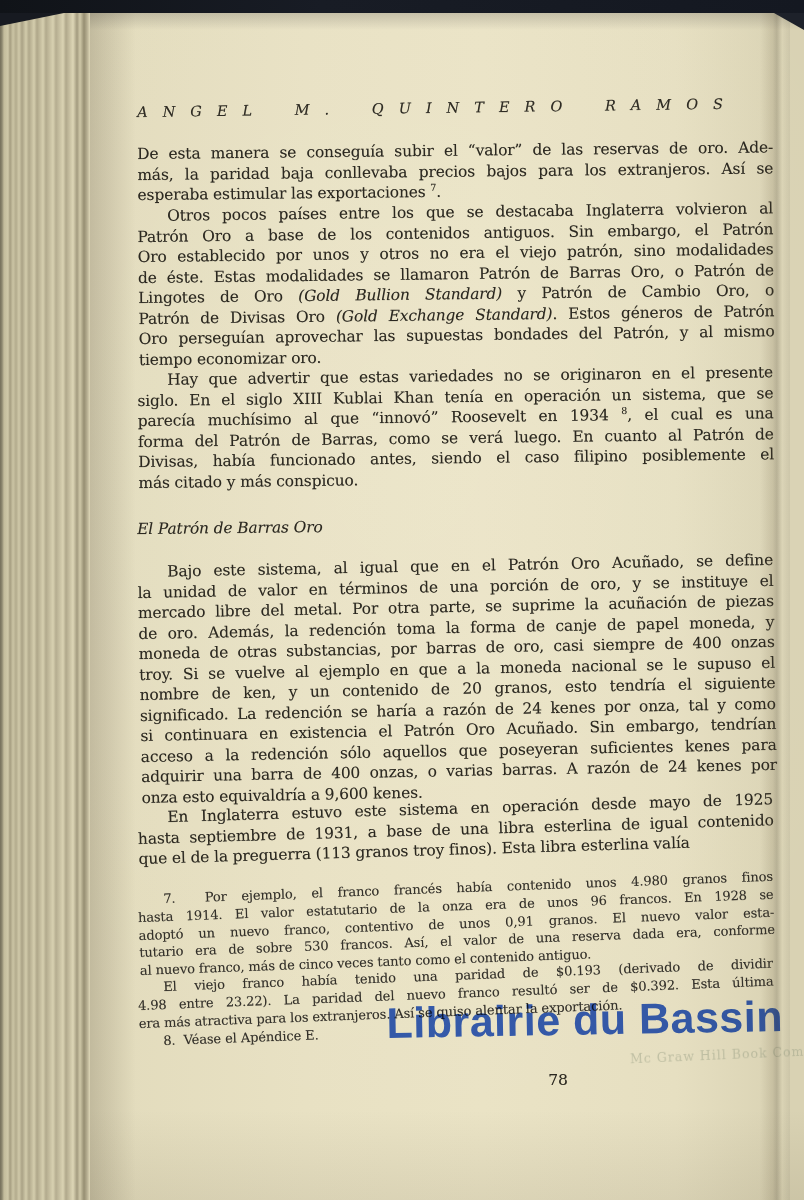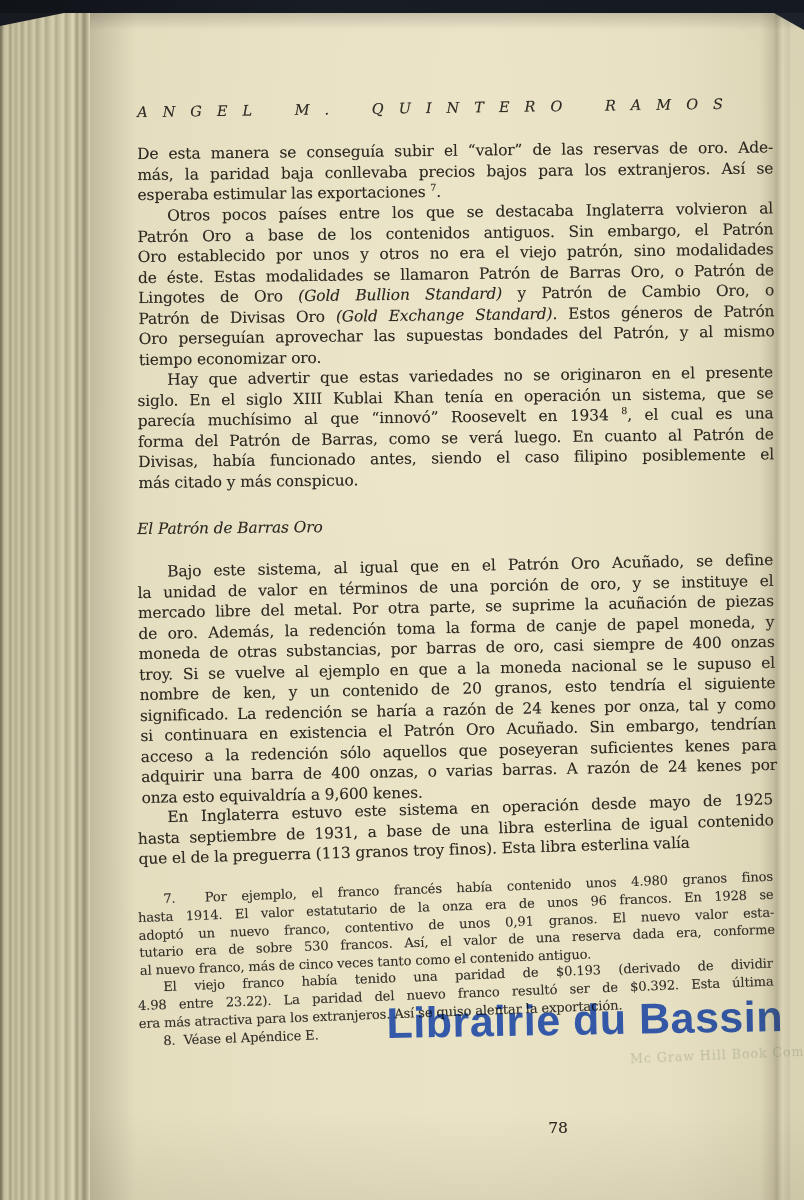--- a/index.html
+++ b/index.html
@@ -79,21 +79,21 @@
   .blk-p3{transform:rotate(-0.7deg);}
   .blk-h1{margin-top:26px;margin-bottom:23px;transform:rotate(-0.6deg);}
   .blk-p4{transform:rotate(-1.1deg);}
   .blk-p5{transform:rotate(-1.7deg);}
   .blk-fn7a{margin-top:21px;transform:rotate(-2.1deg);}
   .blk-fn7b{transform:rotate(-2.2deg);}
   .blk-fn8{transform:rotate(-2.1deg);}
 
   .page-number{
     position:absolute;left:448px;top:1071px;width:40px;text-align:center;
-    font-size:15.5px;color:#2b2820;text-shadow:0.2px 0.2px 0 rgba(43,40,32,0.35);margin-top:48px;
+    font-size:15.5px;color:#2b2820;text-shadow:0.2px 0.2px 0 rgba(43,40,32,0.35);
   }
   .ghost{
     position:absolute;left:540px;top:1046px;white-space:nowrap;
     font-size:12.5px;color:#9aa086;opacity:0.5;letter-spacing:1px;
     transform:rotate(-2.5deg);filter:blur(0.4px);
   }
   .watermark{
     position:absolute;left:296px;top:999px;white-space:nowrap;
     font-family:"Liberation Sans","DejaVu Sans",sans-serif;
     font-size:43px;font-weight:600;letter-spacing:0.5px;

